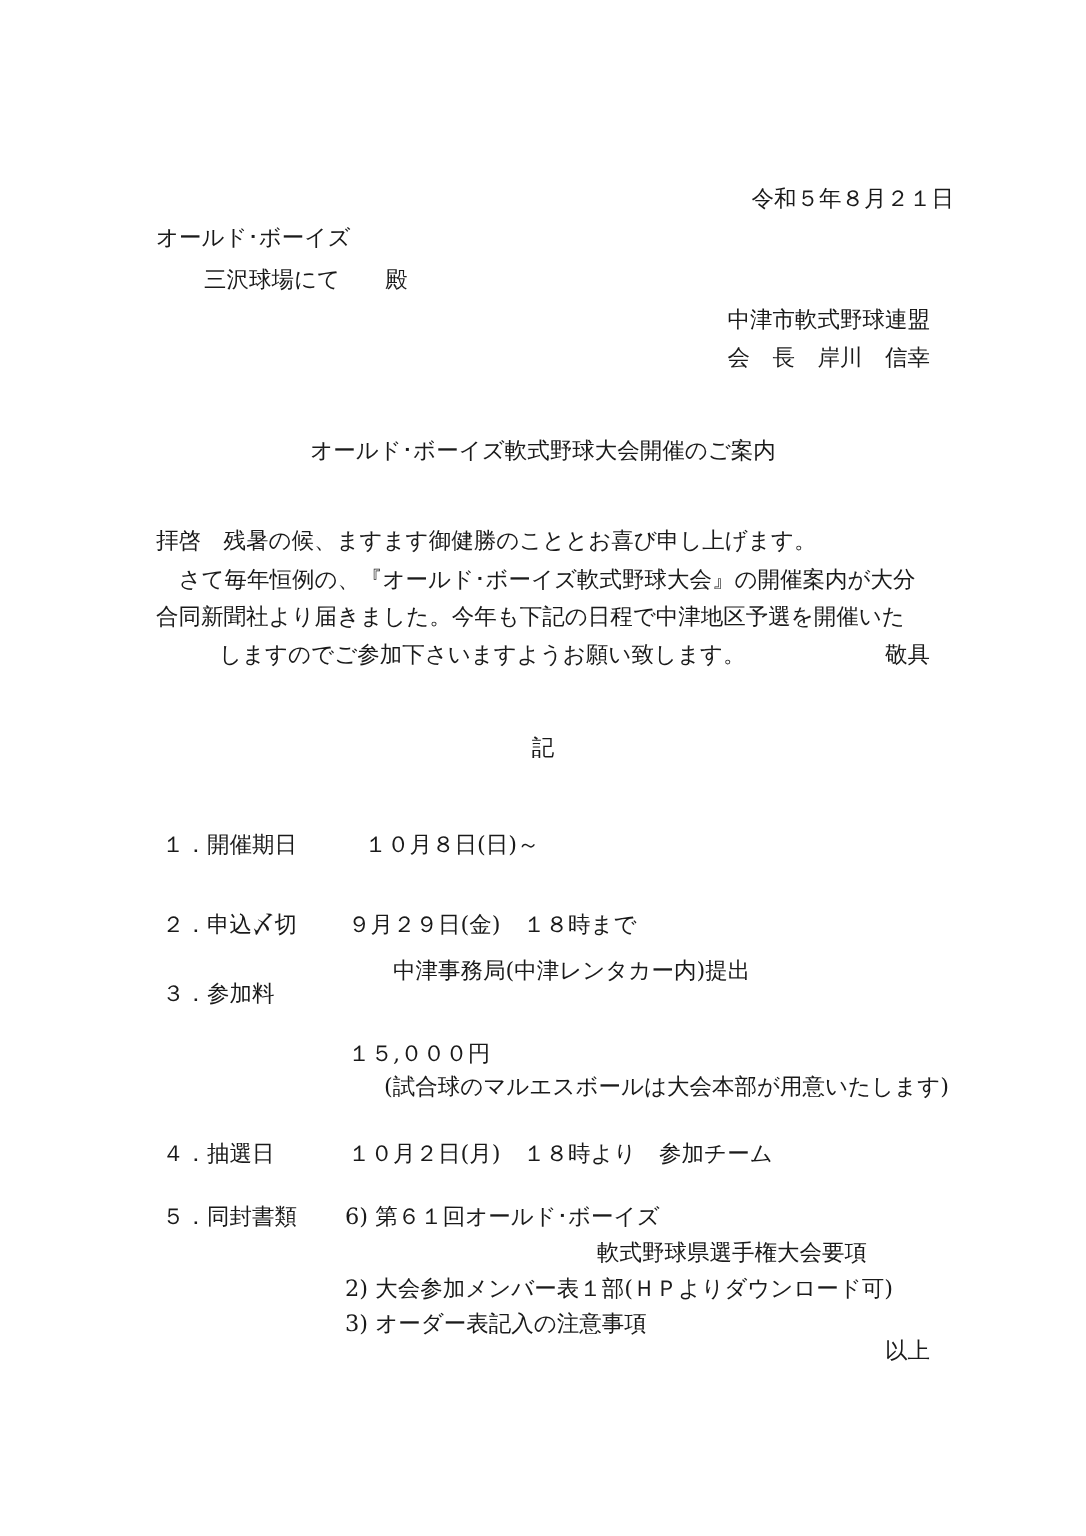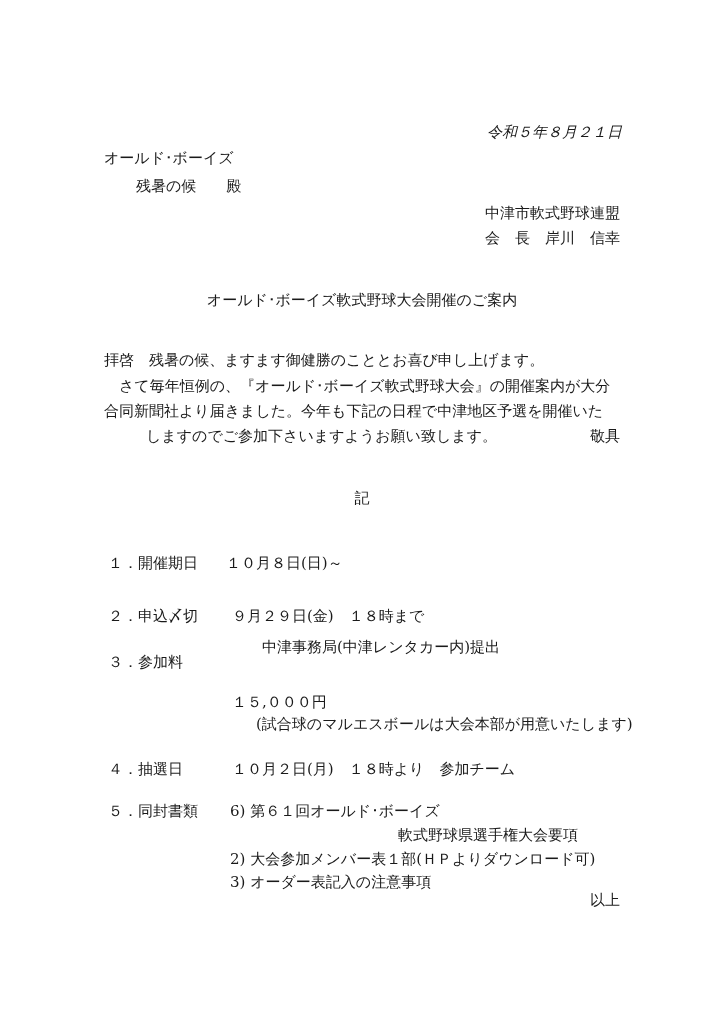--- a/index.html
+++ b/index.html
@@ -7,38 +7,38 @@
       width: 724px; height: 1024px; position: relative; overflow: hidden;
       font-family: "DejaVu Serif", "Liberation Serif", serif;
       color: #1a1a1a; font-size: 15px;
     }
     .abs { position: absolute; white-space: nowrap; line-height: 20px; }
   </style>
 </head>
 <body>
 
 <div>
-  <div class="abs" style="right:102px; top:122px;font-style:italic;">令和５年８月２１日</div>
+  <div class="abs" style="right:88px; top:122px;">令和５年８月２１日</div>
   <div class="abs" style="left:104px; top:148px;">オールド･ボーイズ</div>
-  <div class="abs" style="left:136px; top:176px;">残暑の候　　殿</div>
+  <div class="abs" style="left:136px; top:176px;">三沢球場にて　　殿</div>
   <div class="abs" style="right:104px; top:203px;">中津市軟式野球連盟</div>
   <div class="abs" style="right:104px; top:228px;">会　長　岸川　信幸</div>
 
   <div class="abs" style="left:0; width:724px; text-align:center; top:290px;">オールド･ボーイズ軟式野球大会開催のご案内</div>
 
   <div class="abs" style="left:104px; top:350px;">拝啓　残暑の候、ますます御健勝のこととお喜び申し上げます。</div>
   <div class="abs" style="left:104px; top:376px;">　さて毎年恒例の、『オールド･ボーイズ軟式野球大会』の開催案内が大分</div>
   <div class="abs" style="left:104px; top:401px;">合同新聞社より届きました。今年も下記の日程で中津地区予選を開催いた</div>
   <div class="abs" style="left:104px; top:426px;margin-left:42px;">しますのでご参加下さいますようお願い致します。</div>
   <div class="abs" style="right:104px; top:426px;">敬具</div>
 
   <div class="abs" style="left:0; width:724px; text-align:center; top:488px;">記</div>
 
   <div class="abs" style="left:108px; top:553px;">１．開催期日</div>
-  <div class="abs" style="left:226px; top:553px;">１０月８日(日)～</div>
+  <div class="abs" style="left:243px; top:553px;">１０月８日(日)～</div>
 
   <div class="abs" style="left:108px; top:606px;">２．申込〆切</div>
   <div class="abs" style="left:232px; top:606px;">９月２９日(金)　１８時まで</div>
   <div class="abs" style="left:262px; top:637px;">中津事務局(中津レンタカー内)提出</div>
 
   <div class="abs" style="left:108px; top:652px;">３．参加料</div>
   <div class="abs" style="left:232px; top:692px;">１５,０００円</div>
   <div class="abs" style="left:224px; top:714px;margin-left:32px;">(試合球のマルエスボールは大会本部が用意いたします)</div>
 
   <div class="abs" style="left:108px; top:759px;">４．抽選日</div>

